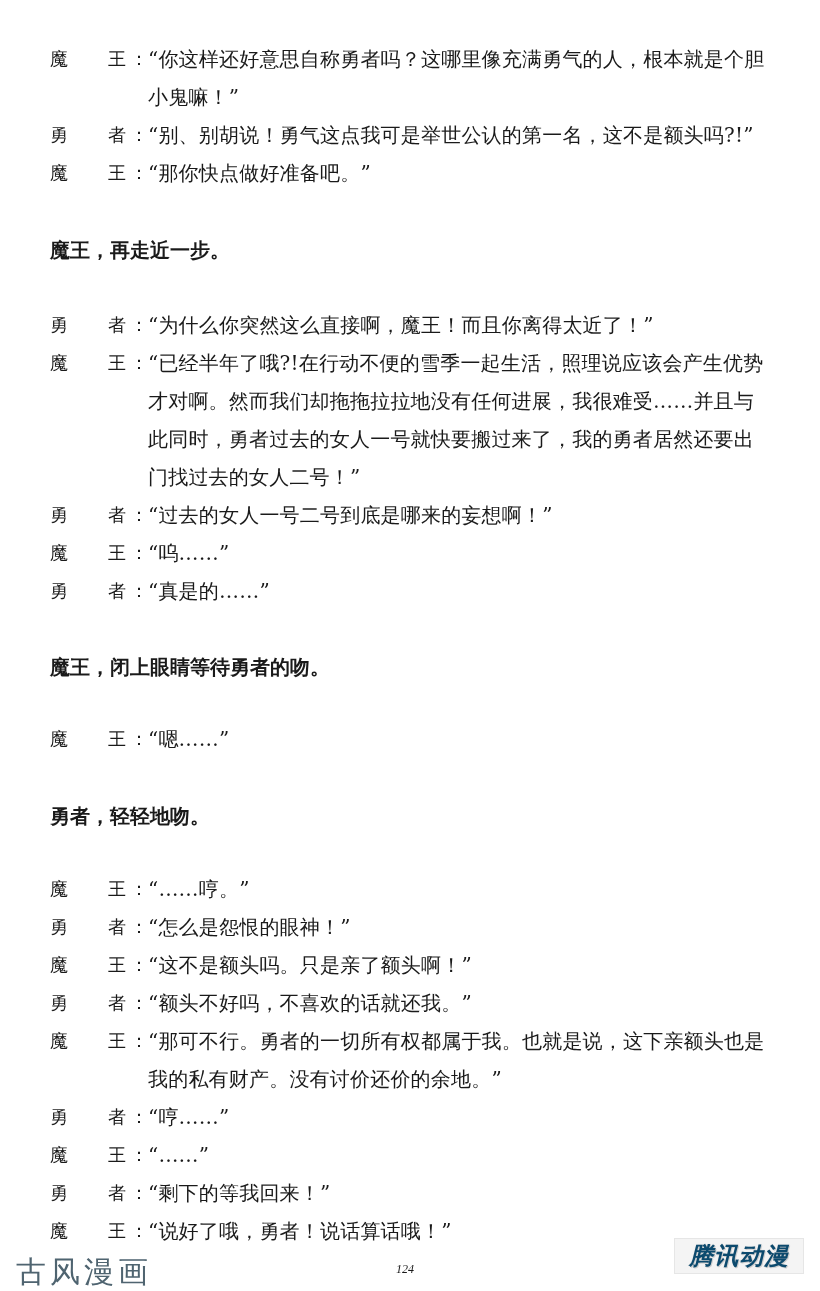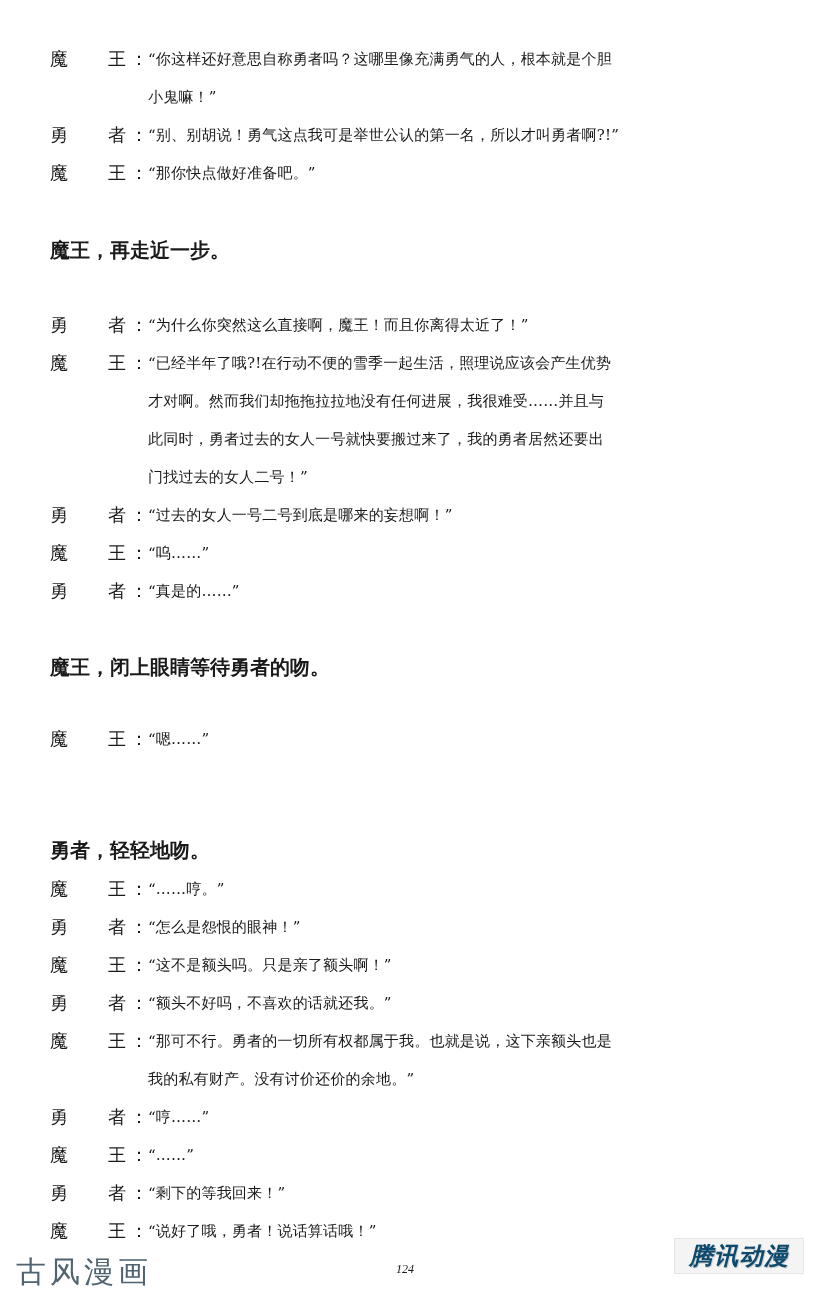--- a/index.html
+++ b/index.html
@@ -4,21 +4,21 @@
 <style>
   html, body { margin: 0; padding: 0; background: #ffffff; }
   body { width: 820px; height: 1291px; position: relative; overflow: hidden; color: #1a1a1a; }
   .page { position: absolute; left: 0; top: 0; width: 820px; height: 1291px; }
   .block { position: absolute; left: 50px; width: 730px; }
   .line { display: flex; align-items: flex-start; font-size: 19px; line-height: 38px; }
   .spk { width: 98px; flex: none; display: flex; font-family: "DejaVu Sans", "Liberation Sans", sans-serif; font-size: 18px; }
   .spk .c1 { width: 58px; }
   .spk .c2 { width: 22px; }
   .spk .colon { width: 18px; font-family: "Liberation Serif", serif; }
-  .txt { flex: 1; font-family: "DejaVu Serif", "Liberation Serif", serif; font-size: 15px; letter-spacing: 0.2px; }
+  .txt { flex: 1; font-family: "DejaVu Serif", "Liberation Serif", serif; font-size: 20px; letter-spacing: 0.2px; }
   .heading { position: absolute; left: 50px; font-family: Liberation Serif, serif; font-weight: bold; font-size: 20px; line-height: 30px; text-align: center; }
   .pagenum { position: absolute; left: 396px; top: 1262px; font-family: "Liberation Serif", serif; font-style: italic; font-size: 12px; }
   .wm-left { position: absolute; left: 16px; top: 1252px; font-family: "DejaVu Serif", serif; font-size: 30px; letter-spacing: 4px; color: #4f6470; }
   .wm-right { position: absolute; left: 674px; top: 1238px; width: 128px; height: 34px; border: 1px solid #e6e6e6; background: #f4f4f4; color: #0c4a6e;
               font-family: "DejaVu Sans", sans-serif; font-weight: bold; font-style: italic; font-size: 24px; line-height: 34px; text-align: center;
               text-shadow: 0 0 1px #c8c8c8, 1px 1px 0 #d0d0d0; letter-spacing: 1px; }
 </style>
 </head>
 <body>
 
@@ -36,21 +36,21 @@
     <div class="line">
       <div class="spk"></div>
       <div class="txt">小鬼嘛！”</div>
     </div>
     <div class="line">
       <div class="spk">
           <span class="c1">勇</span>
           <span class="c2">者</span>
           <span class="colon">：</span>
         </div>
-      <div class="txt">“别、别胡说！勇气这点我可是举世公认的第一名，所以才叫勇者啊?!”</div>
+      <div class="txt">“别、别胡说！勇气这点我可是举世公认的第一名，这不是额头吗?!”</div>
     </div>
     <div class="line">
       <div class="spk">
           <span class="c1">魔</span>
           <span class="c2">王</span>
           <span class="colon">：</span>
         </div>
       <div class="txt">“那你快点做好准备吧。”</div>
     </div>
   </div>
@@ -118,21 +118,21 @@
     <div class="line">
       <div class="spk">
           <span class="c1">魔</span>
           <span class="c2">王</span>
           <span class="colon">：</span>
         </div>
       <div class="txt">“嗯……”</div>
     </div>
   </div>
 
-  <div class="heading" style="top:835px;">勇者，轻轻地吻。</div>
+  <div class="heading" style="top:801px;">勇者，轻轻地吻。</div>
 
   <div class="block" style="top:870px;">
     <div class="line">
       <div class="spk">
           <span class="c1">魔</span>
           <span class="c2">王</span>
           <span class="colon">：</span>
         </div>
       <div class="txt">“……哼。”</div>
     </div>

